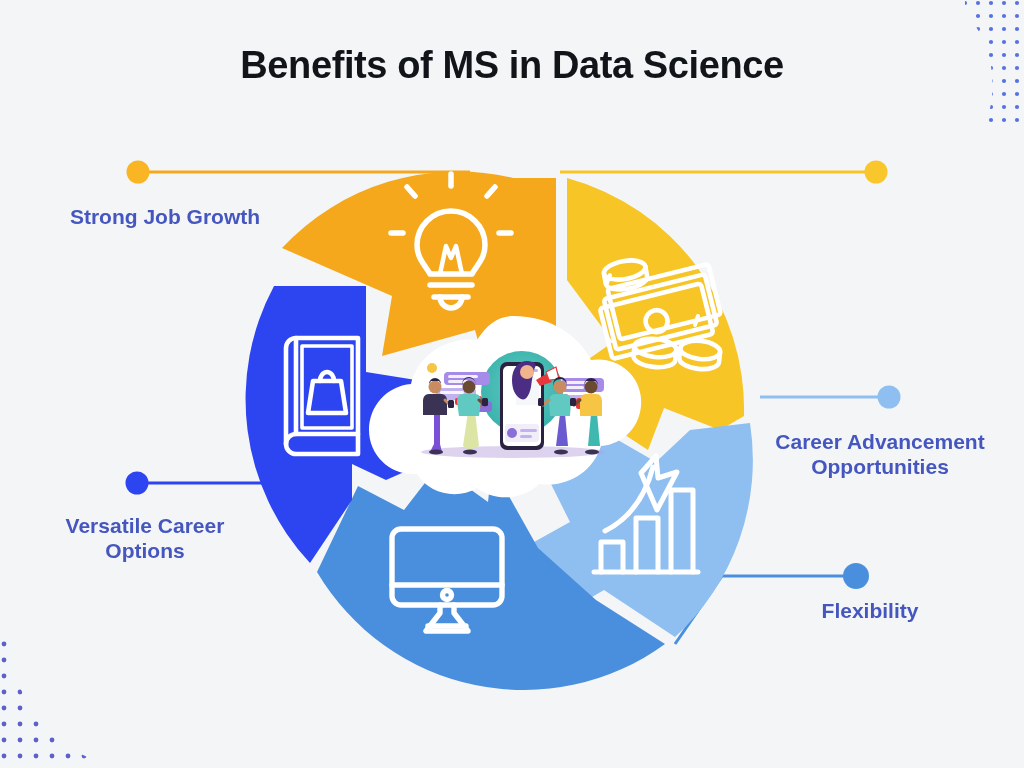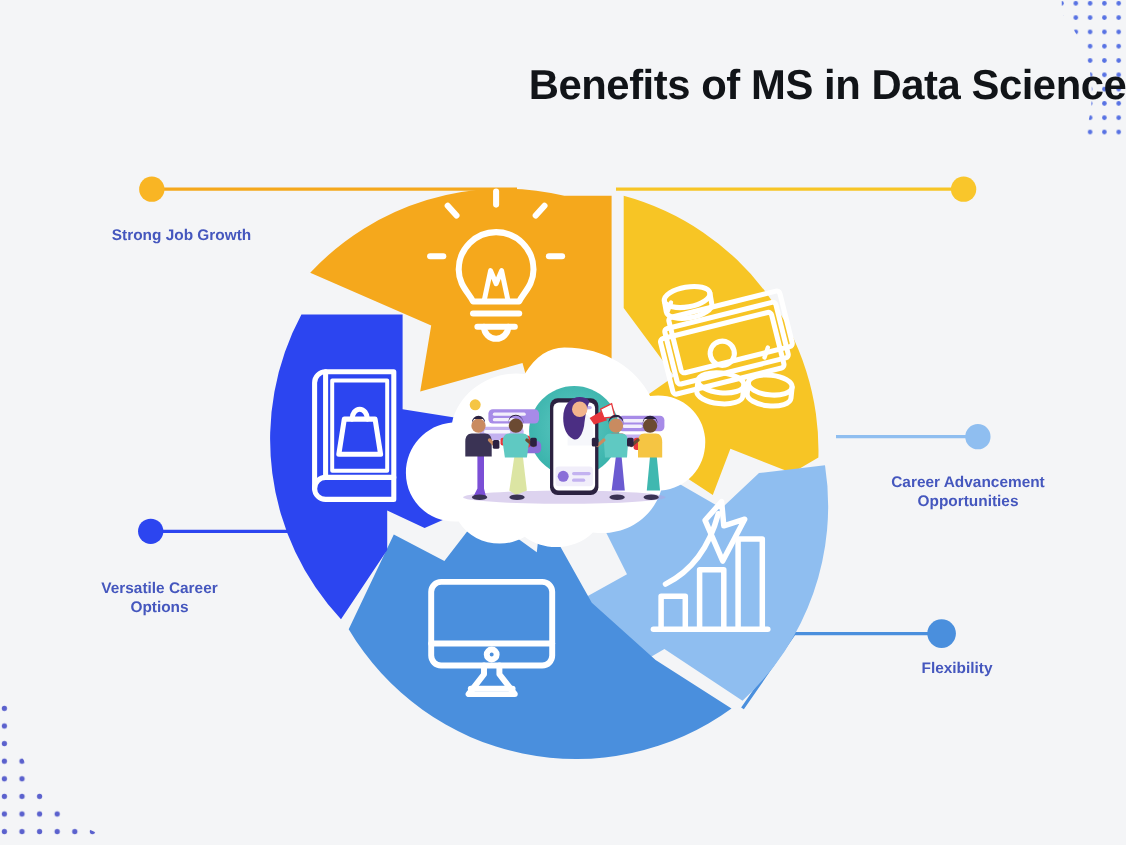--- a/index.html
+++ b/index.html
@@ -8,32 +8,32 @@
     background:#F4F5F7;
     font-family:"Liberation Sans", sans-serif;
     overflow:hidden;
     position:relative;
   }
   #stage{position:absolute;inset:0;width:1024px;height:768px;}
   .svgroot{position:absolute;left:0;top:0;width:1024px;height:768px;}
 
   .title{
     position:absolute;
-    left:0;top:57px;width:1024px;
-    text-align:right;
+    left:0;top:44px;width:1024px;
+    text-align:center;
     font-size:38px;
     font-weight:bold;
     letter-spacing:-0.4px;
     color:#111418;
     font-family:"Liberation Sans", sans-serif;
   }
 
   .label{
     position:absolute;
-    font-size:14px;
+    font-size:21px;
     font-weight:bold;
     color:#4557BE;
     line-height:1.18;
     font-family:"Liberation Sans", sans-serif;
     white-space:pre-line;
   }
   .label.l-left{text-align:center;}
   .label.l-right{text-align:center;}
 </style>
 </head>
@@ -338,16 +338,16 @@
   <div class="title">Benefits of MS in Data Science</div>
 
   <div class="label l-left" style="left:40px;top:205px;width:250px;">Strong Job Growth</div>
 
 
   <div class="label l-right" style="left:740px;top:599px;width:260px;">Flexibility</div>
 
   <div class="label l-right" style="left:740px;top:430px;width:280px;">Career Advancement
 Opportunities</div>
 
-  <div class="label l-left" style="left:20px;top:514px;width:250px;margin-top:12px;">Versatile Career
+  <div class="label l-left" style="left:20px;top:514px;width:250px;">Versatile Career
 Options</div>
 
 </div>
 
 </body></html>

